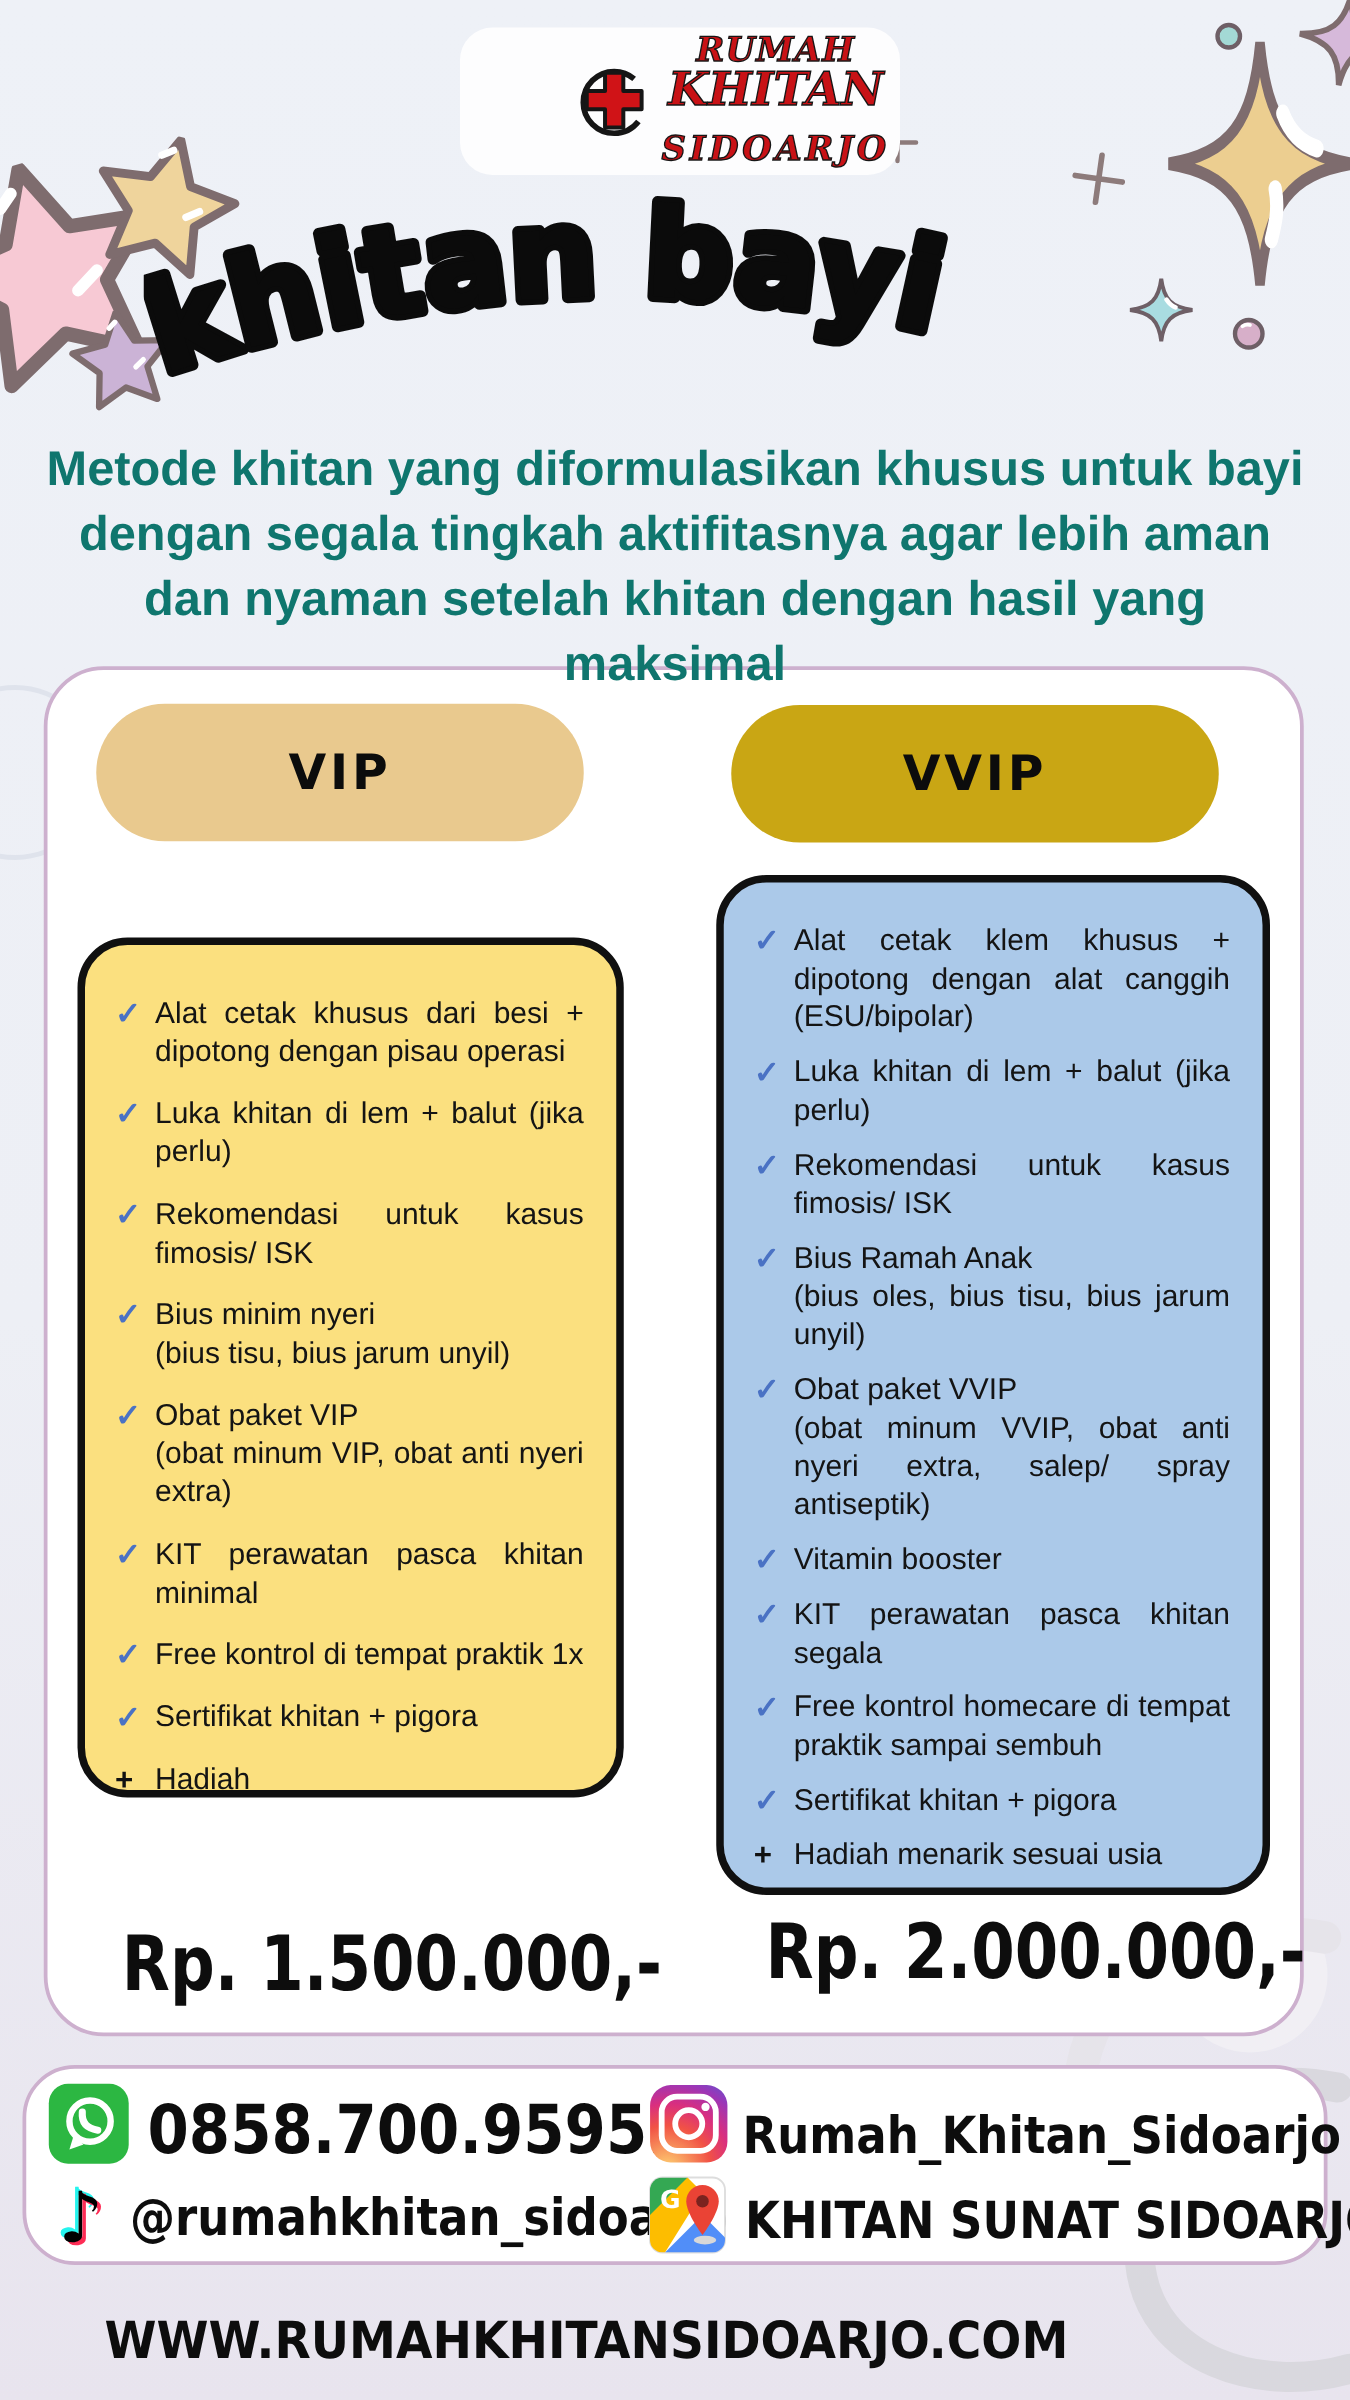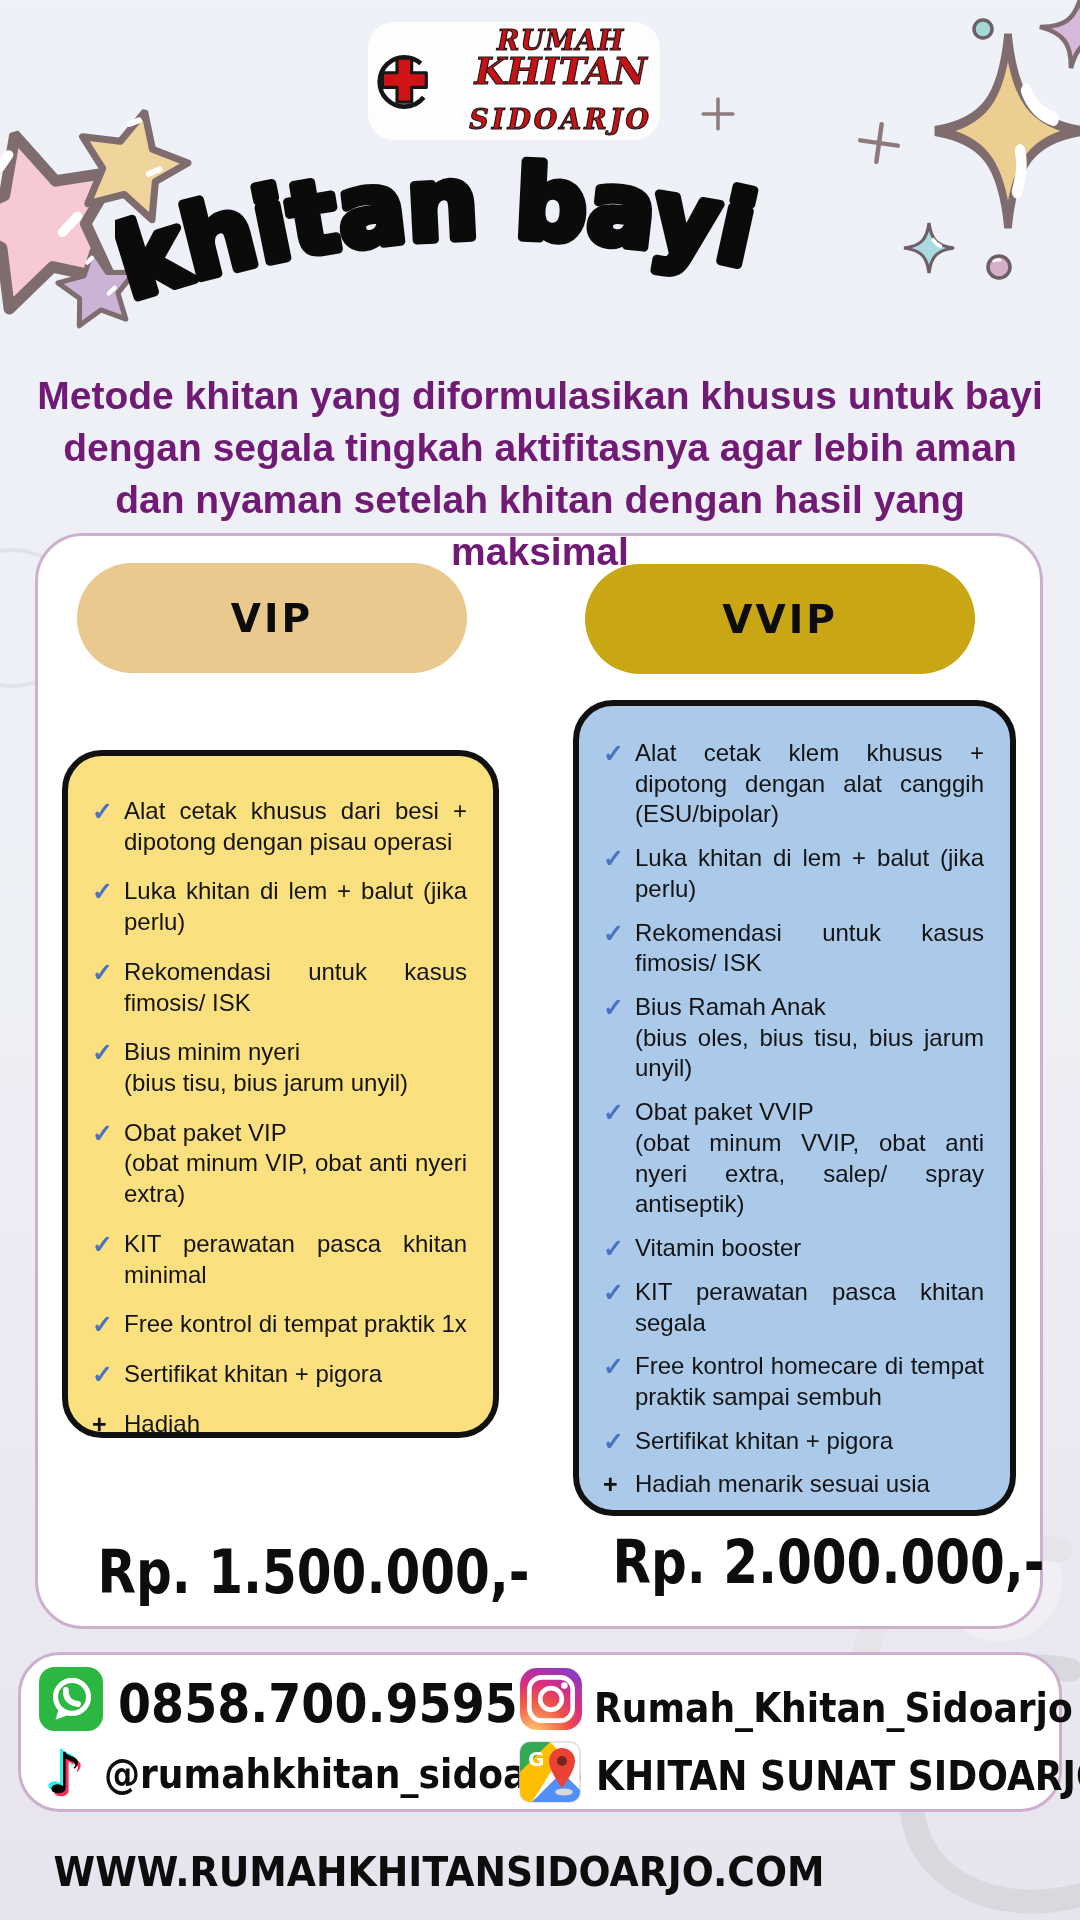--- a/index.html
+++ b/index.html
@@ -4,35 +4,35 @@
 <style>
   html,body{margin:0;padding:0;}
   body{
     width:1080px;height:1920px;position:relative;overflow:hidden;
     background:linear-gradient(180deg,#eef1f7 0%,#edeff5 55%,#e8e4ee 100%);
     font-family:"Liberation Sans",sans-serif;color:#111;
   }
   .abs{position:absolute;}
 
   
-  .logo-box{left:368px;top:22px;width:292px;height:118px;background:#fdfdfe;border-radius:26px;
-    display:flex;align-items:center;justify-content:space-between;gap:2px;padding:4px 8px;box-sizing:border-box;z-index:3;}
+  .logo-box{left:368px;top:22px;width:352px;height:118px;background:#fdfdfe;border-radius:26px;
+    display:flex;align-items:center;justify-content:flex-end;gap:2px;padding:4px 8px;box-sizing:border-box;z-index:3;}
   .logo-text{display:flex;flex-direction:column;align-items:center;line-height:0.92;
     font-family:"DejaVu Serif",serif;font-weight:bold;font-style:italic;color:#c81216;
     -webkit-text-stroke:1.1px #161616;}
   .logo-l1{font-size:27px;letter-spacing:1px;}
   .logo-l2{font-size:37px;letter-spacing:0px;}
   .logo-l3{font-size:27px;letter-spacing:3px;margin-top:20px;}
 
   
   .title-svg{left:115px;top:128px;width:700px;height:215px;z-index:2;}
 
   
   .intro{left:30px;top:350px;width:1020px;text-align:center;font-size:39px;line-height:1.33;
-    font-weight:bold;color:#701a75;z-index:2;margin-top:20px;}
+    font-weight:bold;color:#0f766e;z-index:2;}
 
   
   .main-card{left:35px;top:533px;width:1008px;height:1096px;background:#ffffff;
     border:3px solid #cdb0ce;border-radius:48px;box-sizing:border-box;z-index:1;}
   .pill{height:110px;border-radius:60px;display:flex;align-items:center;justify-content:center;
     font-family:"DejaVu Sans",sans-serif;font-weight:bold;font-size:39px;letter-spacing:3px;color:#0c0c0c;z-index:2;}
   .pill-vip{left:77px;top:563px;width:390px;}
   .pill-vvip{left:585px;top:564px;width:390px;}
 
   .ben-card{border:6px solid #101010;border-radius:40px;box-sizing:border-box;z-index:2;}
@@ -60,21 +60,21 @@
     transform:scaleX(0.88);transform-origin:left center;white-space:nowrap;color:#0d0d0d;}
   .wa-icon{left:38px;top:1666px;width:66px;height:66px;z-index:2;}
   .wa-num{left:118px;top:1672px;font-size:54px;z-index:2;}
   .ig-icon{left:518px;top:1666px;width:66px;height:66px;z-index:2;}
   .ig-text{left:594px;top:1684px;font-size:41px;z-index:2;}
   .tt-icon{left:42px;top:1740px;width:56px;height:66px;z-index:2;}
   .tt-text{left:104px;top:1750px;font-size:41px;z-index:2;}
   .gm-icon{left:518px;top:1740px;width:64px;height:64px;z-index:2;}
   .gm-text{left:596px;top:1752px;font-size:41px;z-index:2;}
 
-  .website{left:0;top:1848px;width:878px;text-align:center;z-index:2;}
+  .website{left:10px;top:1848px;width:878px;text-align:right;z-index:2;}
   .website .cond{transform:scaleX(0.92);transform-origin:center;font-size:41px;}
 
   
   .decor{z-index:0;}
   .ring{left:-58px;top:548px;width:132px;height:132px;border:4px solid #dfe3ec;border-radius:50%;}
 </style>
 </head>
 <body>
 
 <div class="abs decor ring"></div>

